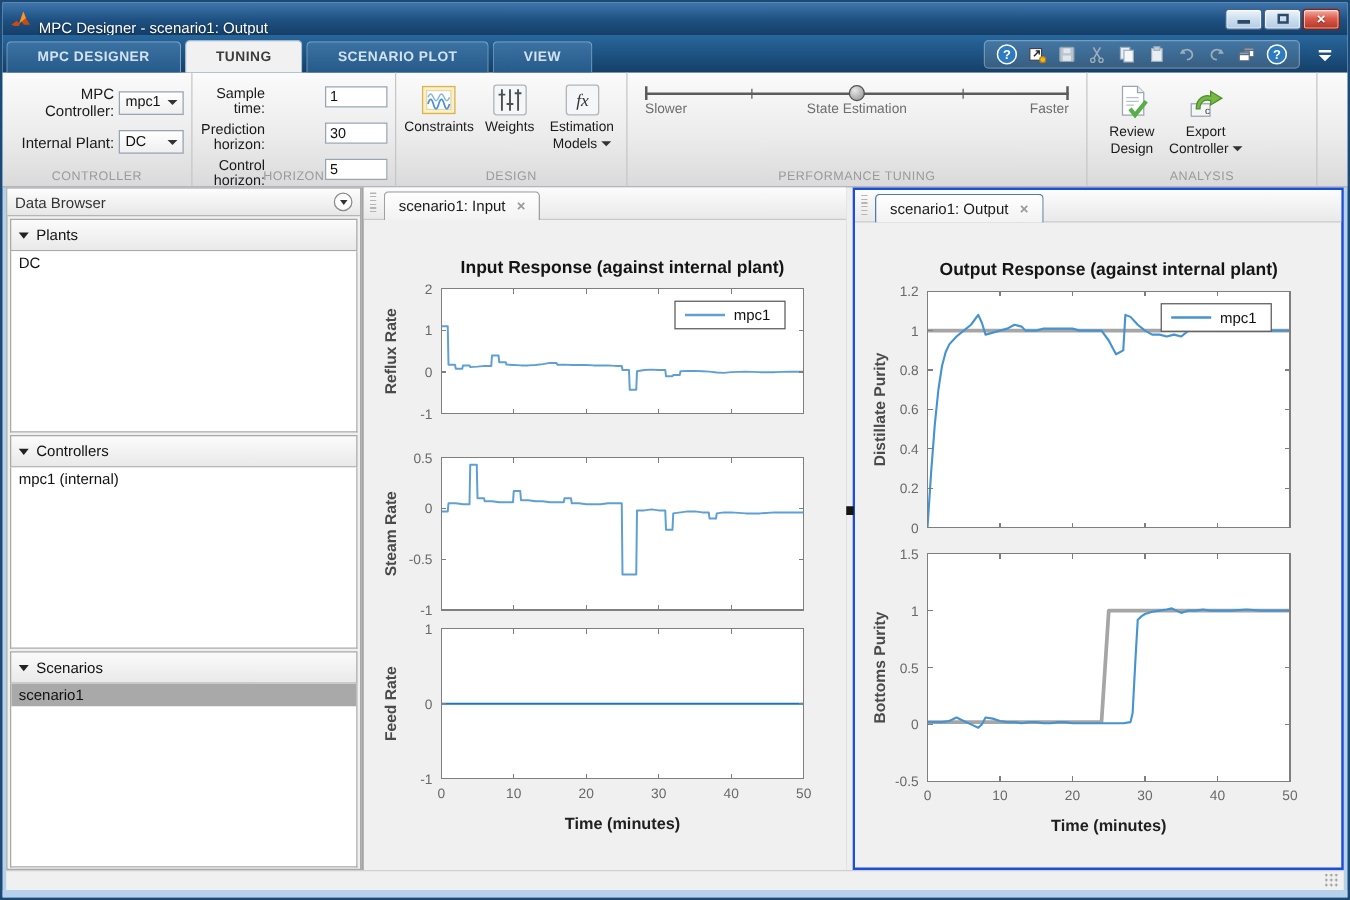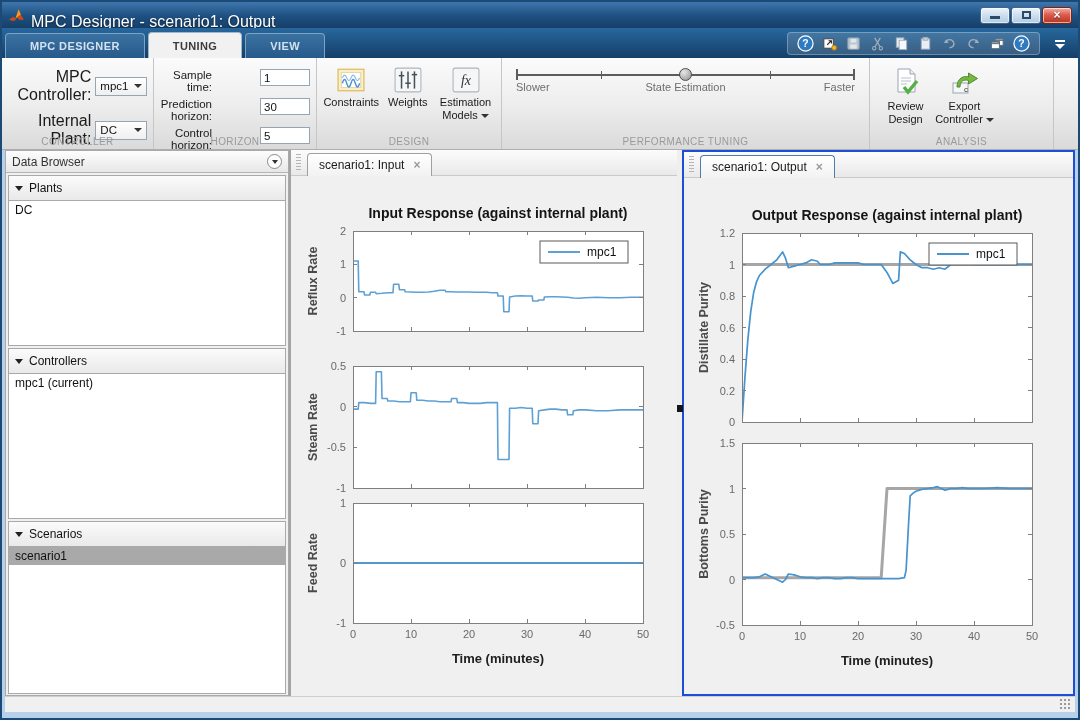--- a/index.html
+++ b/index.html
@@ -2,21 +2,21 @@
 <html><head>
 <meta charset="utf-8">
 <style>
   html,body{margin:0;padding:0;background:#fff;}
   *{box-sizing:border-box;}
   .win{width:1080px;height:720px;border:2px solid #1b4a77;background:#b7d1ea;display:flex;flex-direction:column;font-family:"Liberation Sans",sans-serif;overflow:hidden;}
 
   
   .titlebar{height:26px;background:linear-gradient(#3f76ac,#1d5081 55%,#163f69);display:flex;align-items:center;padding:0 6px;flex:0 0 auto;}
   .mlogo{width:17px;height:17px;margin-right:6px;display:flex;}
-  .wtitle{color:#fff;font-size:16px;text-shadow:0 1px 2px rgba(0,0,0,.6);margin-top:13px;}
+  .wtitle{color:#fff;font-size:12px;text-shadow:0 1px 2px rgba(0,0,0,.6);margin-top:13px;}
   .wbtns{margin-left:auto;display:flex;gap:1px;}
   .wbtn{width:30px;height:17px;border:1px solid #43648c;border-radius:3px;background:linear-gradient(#eef5fc,#cfe0f0 45%,#b2cbe2);display:flex;align-items:center;justify-content:center;box-shadow:inset 0 0 0 1px rgba(255,255,255,.6);}
   .wbtn .bar{width:10px;height:3px;background:#2d4a66;margin-top:5px;}
   .wbtn .boxi{width:9px;height:8px;border:2px solid #2d4a66;background:transparent;}
   .wbtn.close{background:linear-gradient(#f3b1a6,#dd5c4c 45%,#b23524);border-color:#7e2417;}
   .wbtn.close .xg{color:#fff;font-weight:bold;font-size:12px;line-height:1;text-shadow:0 1px 1px rgba(0,0,0,.5);}
 
   
   .tabstrip{height:30px;background:linear-gradient(#27679d,#153f68);display:flex;align-items:flex-end;flex:0 0 auto;position:relative;}
   .rtab{height:25px;margin-left:3px;padding:0 24px;display:flex;align-items:center;justify-content:center;font-size:11px;font-weight:bold;letter-spacing:.4px;color:#d3e2f0;background:linear-gradient(#3c72a2,#255a8a);border:1px solid #7ba3c6;border-bottom:none;border-radius:4px 4px 0 0;}
@@ -26,21 +26,21 @@
   .rcollapse{width:24px;height:20px;margin:0 6px 4px 8px;display:flex;flex-direction:column;align-items:center;justify-content:center;gap:2px;}
   .rcollapse .cbar{width:10px;height:2px;background:#fff;}
   .rcollapse .ctri{width:0;height:0;border-left:5px solid transparent;border-right:5px solid transparent;border-bottom:5px solid #fff;}
 
   
   .ribbon{height:92px;background:linear-gradient(#fbfbfb,#ececec 55%,#dadada);border-bottom:1px solid #aeaeae;display:flex;flex:0 0 auto;}
   .rgroup{position:relative;border-right:1px solid #c6c6c6;padding:2px 6px 15px;flex:0 0 auto;}
   .gname{position:absolute;bottom:2px;left:0;right:0;text-align:center;font-size:10px;color:#9a9a9a;letter-spacing:.4px;}
   .g-controller{width:152px;}
   .crow{display:flex;align-items:center;margin-top:8px;}
-  .crow label{width:88px;text-align:right;margin-right:4px;font-size:16px;color:#1a1a1a;}
+  .crow label{width:88px;text-align:right;margin-right:4px;font-size:12px;color:#1a1a1a;}
   .sel{display:flex;align-items:center;justify-content:space-between;width:54px;height:19px;background:linear-gradient(#fff,#efefef);border:1px solid #96a5b4;padding:0 4px;font-size:11.5px;color:#111;}
   .dd{width:0;height:0;border-left:4px solid transparent;border-right:4px solid transparent;border-top:4px solid #333;}
   .g-horizon{width:163px;}
   .hrow{display:flex;margin-top:5px;gap:44px;}
   .hrow:first-child{margin-top:9px;}
   .hrow label{width:102px;text-align:right;font-size:11.5px;margin-right:4px;color:#1a1a1a;}
   .hin{width:50px;height:17px;border:1px solid #96a5b4;font:11.5px "Liberation Sans",sans-serif;padding:0 3px;background:#fff;color:#111;}
   .g-design{width:185px;display:flex;align-items:flex-start;}
   .ibtn{width:59px;display:flex;flex-direction:column;align-items:center;margin-top:7px;font-size:11px;color:#1a1a1a;text-align:center;line-height:1.15;}
   .ibtn svg{margin-bottom:3px;}
@@ -125,20 +125,21 @@
         </span>
       <span class="wbtn close">
           <span class="xg">×</span>
         </span>
     </span>
   </div>
 
   <div class="tabstrip">
     <div class="rtab">MPC DESIGNER</div>
     <div class="rtab active">TUNING</div>
+    <div class="rtab">SCENARIO PLOT</div>
     <div class="rtab">VIEW</div>
 
     <div class="qat">
       <span class="qicon">
           <svg viewBox="0 0 18 18" width="17" height="17">
             <circle cx="9" cy="9" r="8" fill="#2f7bbf" stroke="#fff" stroke-width="1.3"></circle>
             <text x="9" y="13" text-anchor="middle" font-size="11" font-weight="bold" fill="#fff" font-family="Liberation Sans,sans-serif">?</text>
           </svg>
         </span>
       <span class="qicon">
@@ -335,21 +336,21 @@
           <span>Plants</span>
         </div>
         <div class="seclist plants-list">
           <div class="litem">DC</div>
         </div>
         <div class="sechead">
           <i class="tri"></i>
           <span>Controllers</span>
         </div>
         <div class="seclist controllers-list">
-          <div class="litem">mpc1 (current)</div>
+          <div class="litem">mpc1 (internal)</div>
         </div>
         <div class="sechead">
           <i class="tri"></i>
           <span>Scenarios</span>
         </div>
         <div class="seclist scenarios-list">
           <div class="litem selected">scenario1</div>
         </div>
       </div>
 

